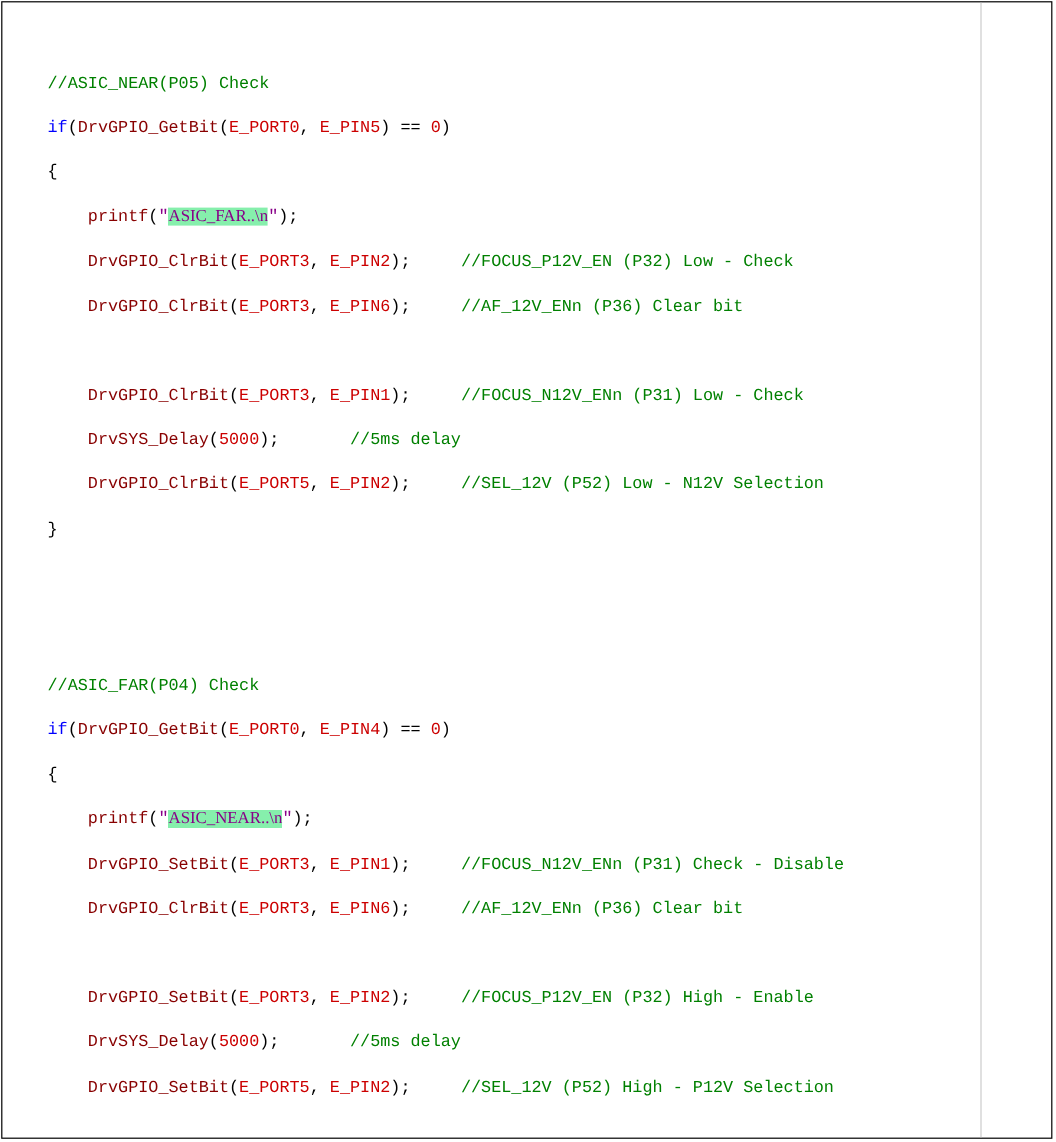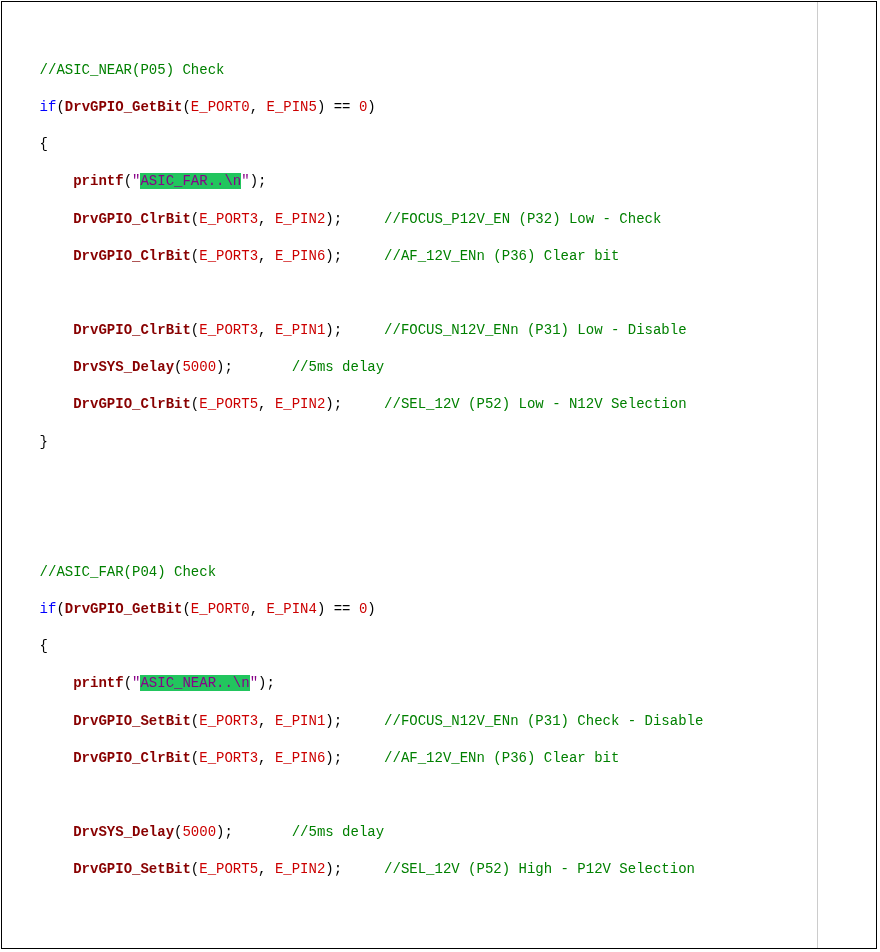--- a/index.html
+++ b/index.html
@@ -28,54 +28,55 @@
   .ruler {
     position: absolute;
     top: 0;
     bottom: 0;
     left: 815px;
     width: 1px;
     background: #ccc;
   }
   .cmt { color: #008000; }
   .kw  { color: #0000ff; text-align: center; }
-  .fn  { color: #880000; font-weight: bold; }
+  .fn  { color: #880000; }
   .arg { color: #cc0000; }
   .num { color: #cc0000; }
   .str { color: #880088; }
   .punct { color: #000; }
-  .hl { background: #22c55e; }
+  .hl { background: #86efac; font-family: Liberation Serif, serif; }
 </style>
 </head>
 <body>
 
 <div class="editor">
 <div class="ruler"></div>
 
 <div><span>    </span><span class="cmt">//ASIC_NEAR(P05) Check</span></div>
 <div><span>    </span><span class="kw">if</span><span class="punct">(</span><span class="fn">DrvGPIO_GetBit</span><span class="punct">(</span><span class="arg">E_PORT0</span><span class="punct">, </span><span class="arg">E_PIN5</span><span class="punct">)</span><span class="punct"> == </span><span class="num">0</span><span class="punct">)</span></div>
 <div><span>    </span><span class="punct">{</span></div>
 <div><span>        </span><span class="fn">printf</span><span class="punct">(</span><span class="str">"</span><span class="str hl">ASIC_FAR..\n</span><span class="str">"</span><span class="punct">);</span></div>
 <div><span>        </span><span class="fn">DrvGPIO_ClrBit</span><span class="punct">(</span><span class="arg">E_PORT3</span><span class="punct">, </span><span class="arg">E_PIN2</span><span class="punct">);     </span><span class="cmt">//FOCUS_P12V_EN (P32) Low - Check</span></div>
 <div><span>        </span><span class="fn">DrvGPIO_ClrBit</span><span class="punct">(</span><span class="arg">E_PORT3</span><span class="punct">, </span><span class="arg">E_PIN6</span><span class="punct">);     </span><span class="cmt">//AF_12V_ENn (P36) Clear bit</span></div>
 <div> </div>
-<div><span>        </span><span class="fn">DrvGPIO_ClrBit</span><span class="punct">(</span><span class="arg">E_PORT3</span><span class="punct">, </span><span class="arg">E_PIN1</span><span class="punct">);     </span><span class="cmt">//FOCUS_N12V_ENn (P31) Low - Disable</span></div>
+<div><span>        </span><span class="fn">DrvGPIO_ClrBit</span><span class="punct">(</span><span class="arg">E_PORT3</span><span class="punct">, </span><span class="arg">E_PIN1</span><span class="punct">);     </span><span class="cmt">//FOCUS_N12V_ENn (P31) Low - Check</span></div>
 <div><span>        </span><span class="fn">DrvSYS_Delay</span><span class="punct">(</span><span class="num">5000</span><span class="punct">);       </span><span class="cmt">//5ms delay</span></div>
 <div><span>        </span><span class="fn">DrvGPIO_ClrBit</span><span class="punct">(</span><span class="arg">E_PORT5</span><span class="punct">, </span><span class="arg">E_PIN2</span><span class="punct">);     </span><span class="cmt">//SEL_12V (P52) Low - N12V Selection</span></div>
 <div><span>    </span><span class="punct">}</span></div>
 <div> </div>
 <div> </div>
 
 <div><span>    </span><span class="cmt">//ASIC_FAR(P04) Check</span></div>
 <div><span>    </span><span class="kw">if</span><span class="punct">(</span><span class="fn">DrvGPIO_GetBit</span><span class="punct">(</span><span class="arg">E_PORT0</span><span class="punct">, </span><span class="arg">E_PIN4</span><span class="punct">)</span><span class="punct"> == </span><span class="num">0</span><span class="punct">)</span></div>
 <div><span>    </span><span class="punct">{</span></div>
 <div><span>        </span><span class="fn">printf</span><span class="punct">(</span><span class="str">"</span><span class="str hl">ASIC_NEAR..\n</span><span class="str">"</span><span class="punct">);</span></div>
 <div><span>        </span><span class="fn">DrvGPIO_SetBit</span><span class="punct">(</span><span class="arg">E_PORT3</span><span class="punct">, </span><span class="arg">E_PIN1</span><span class="punct">);     </span><span class="cmt">//FOCUS_N12V_ENn (P31) Check - Disable</span></div>
 <div><span>        </span><span class="fn">DrvGPIO_ClrBit</span><span class="punct">(</span><span class="arg">E_PORT3</span><span class="punct">, </span><span class="arg">E_PIN6</span><span class="punct">);     </span><span class="cmt">//AF_12V_ENn (P36) Clear bit</span></div>
 <div> </div>
+<div><span>        </span><span class="fn">DrvGPIO_SetBit</span><span class="punct">(</span><span class="arg">E_PORT3</span><span class="punct">, </span><span class="arg">E_PIN2</span><span class="punct">);     </span><span class="cmt">//FOCUS_P12V_EN (P32) High - Enable</span></div>
 <div><span>        </span><span class="fn">DrvSYS_Delay</span><span class="punct">(</span><span class="num">5000</span><span class="punct">);       </span><span class="cmt">//5ms delay</span></div>
 <div><span>        </span><span class="fn">DrvGPIO_SetBit</span><span class="punct">(</span><span class="arg">E_PORT5</span><span class="punct">, </span><span class="arg">E_PIN2</span><span class="punct">);     </span><span class="cmt">//SEL_12V (P52) High - P12V Selection</span></div>
 <div> </div>
 
 
 
 
 
 
 

